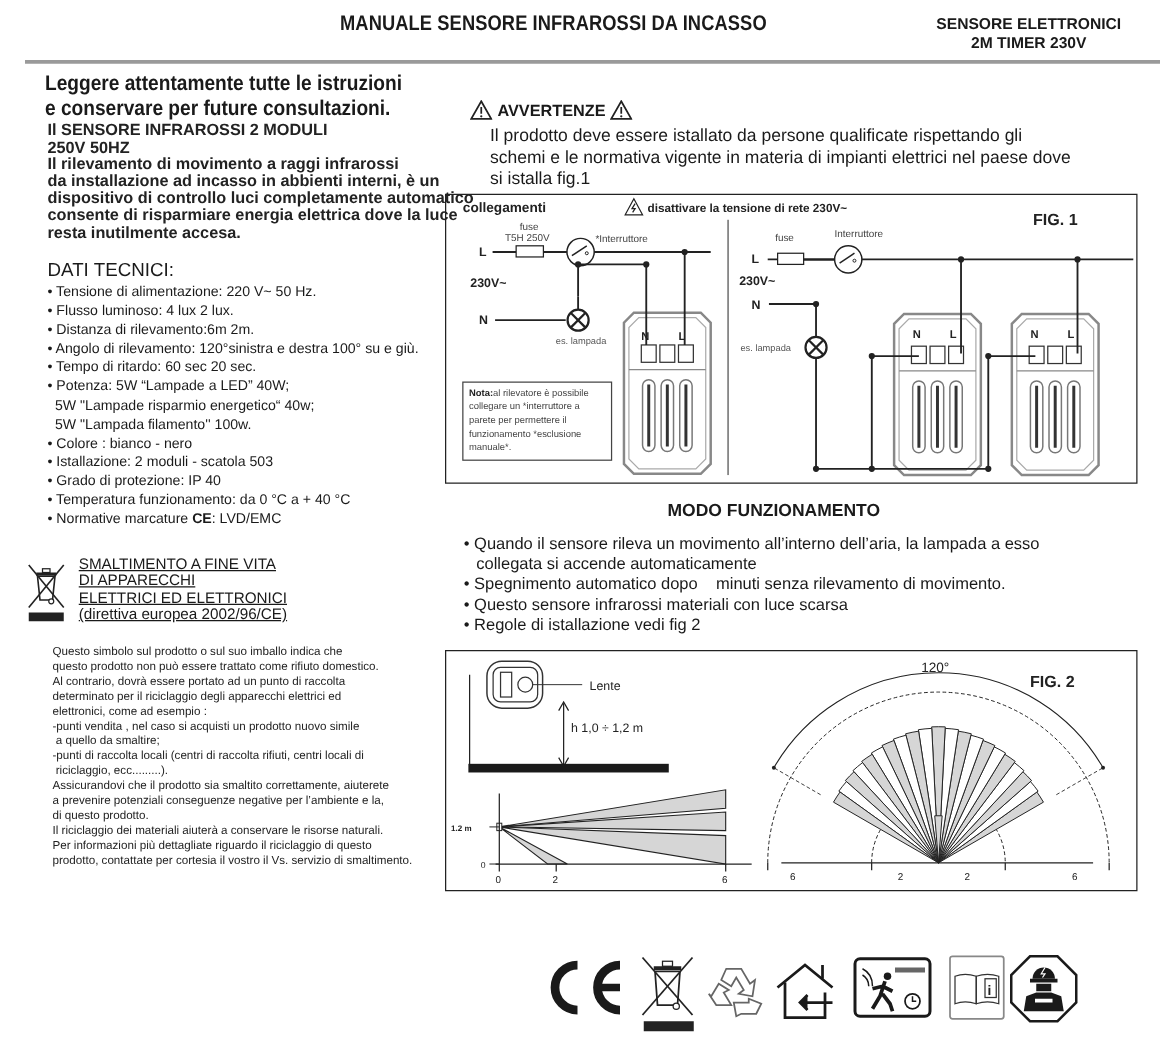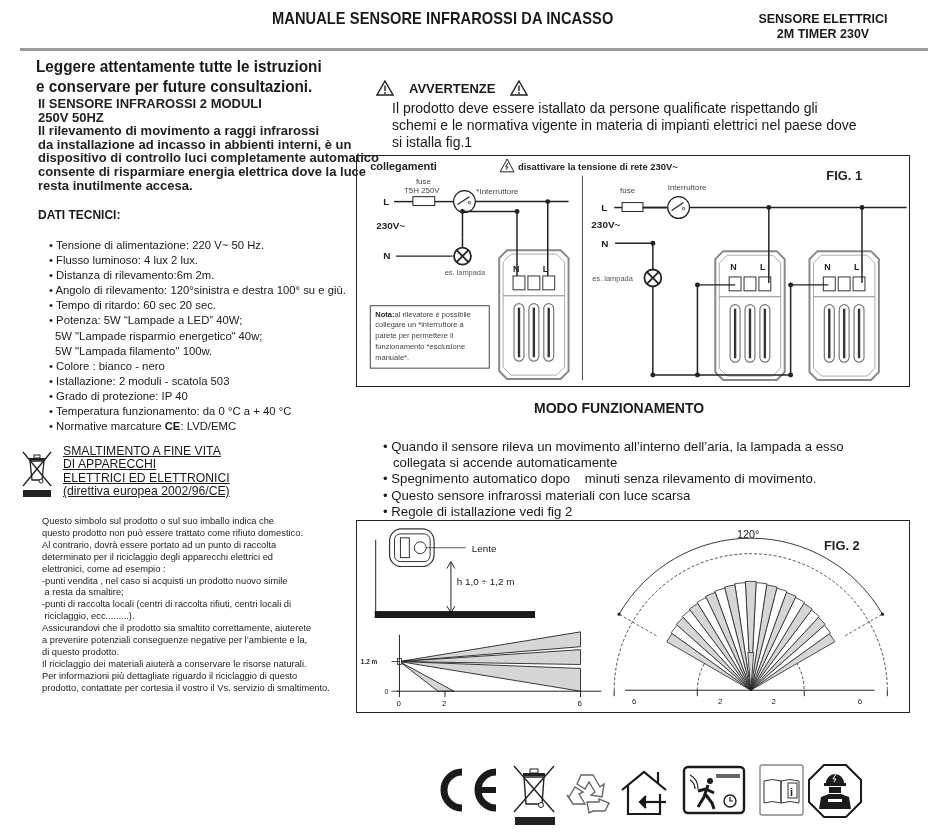--- a/index.html
+++ b/index.html
@@ -3,43 +3,43 @@
 <meta charset="utf-8">
 <style>
   html, body { margin:0; padding:0; background:#ffffff; }
   body { width:931px; height:832px; position:relative; overflow:hidden; font-family:"Liberation Sans", sans-serif; color:#1a1a1a; }
   .abs { position:absolute; }
   .title { left:272px; top:9px; font-size:17px; font-weight:bold; transform:scaleX(0.86); transform-origin:left top; white-space:nowrap; letter-spacing:0.1px; }
   .model { left:728px; top:12px; font-size:12.5px; font-weight:bold; text-align:center; line-height:15px; width:190px; }
   .rule { left:20px; top:48px; width:908px; height:3px; background:#9a9a9a; }
   .lead { left:36px; top:57px; font-size:17px; font-weight:bold; line-height:20px; transform:scaleX(0.9); transform-origin:left top; white-space:nowrap; }
   .intro { left:38px; top:97px; font-size:13px; line-height:13.6px; color:#222; white-space:nowrap;font-weight:bold; }
-  .dati-h { left:38px; top:208px; font-size:12px; font-weight:bold; }
-  .dati { left:37px; top:226px; font-size:11.3px; line-height:15.1px; white-space:nowrap; margin:12px; padding:0; list-style:none; }
+  .dati-h { left:38px; top:208px; font-size:15px; font-weight:normal; }
+  .dati { left:37px; top:226px; font-size:11.3px; line-height:15.1px; white-space:nowrap; margin:1px; padding:0; list-style:none; }
   .dati li { margin:0; padding:0; }
   .dati .cont { padding-left:6px; }
   .weee-icon { left:20px; top:448px; width:34px; height:52px; }
   .weee-title { left:63px; top:445px; font-size:12.2px; line-height:13.4px; white-space:nowrap;text-decoration:underline; }
   .weee-text { left:42px; top:516px; font-size:9.3px; line-height:11.9px; white-space:nowrap; color:#222; }
-  .warn-h { left:376px; top:80px; font-size:13px; font-weight:bold; display:flex; align-items:center; gap:15px; }
+  .warn-h { left:376px; top:80px; font-size:13px; font-weight:bold; display:flex; align-items:center; gap:4px; }
   .warn-text { left:376px; top:100px; font-size:14px; line-height:17px; white-space:nowrap;margin-left:16px; }
   .fig1 { left:356px; top:155px; width:554px; height:232px; border:1.5px solid #222; box-sizing:border-box; }
   .modo-h { left:534px; top:400px; font-size:14px; font-weight:bold; }
-  .modo { left:367px; top:423px; font-size:13.2px; line-height:16.2px; white-space:nowrap; margin:16px; padding:0; list-style:none; }
+  .modo { left:367px; top:423px; font-size:13.2px; line-height:16.2px; white-space:nowrap; margin:4px; padding:0; list-style:none; }
   .modo li.cont { padding-left:10px; }
   .fig2 { left:356px; top:520px; width:554px; height:193px; border:1.5px solid #222; box-sizing:border-box; }
   .icons { left:434px; top:760px; width:430px; height:66px; }
   svg text { font-family:"Liberation Sans", sans-serif; }
 </style>
 </head>
 <body>
 
 <div class="abs title">MANUALE SENSORE INFRAROSSI DA INCASSO</div>
 <div class="abs model">
-  <div>SENSORE ELETTRICI</div>
+  <div>SENSORE ELETTRONICI</div>
   <div>2M TIMER 230V</div>
 </div>
 <div class="abs rule"></div>
 
 <div class="abs lead">
   <div>Leggere attentamente tutte le istruzioni</div>
   <div>e conservare per future consultazioni.</div>
 </div>
 
 <div class="abs intro">
@@ -84,21 +84,21 @@
   <div>ELETTRICI ED ELETTRONICI</div>
   <div>(direttiva europea 2002/96/CE)</div>
 </div>
 <div class="abs weee-text">
   <div>Questo simbolo sul prodotto o sul suo imballo indica che</div>
   <div>questo prodotto non può essere trattato come rifiuto domestico.</div>
   <div>Al contrario, dovrà essere portato ad un punto di raccolta</div>
   <div>determinato per il riciclaggio degli apparecchi elettrici ed</div>
   <div>elettronici, come ad esempio :</div>
   <div>-punti vendita , nel caso si acquisti un prodotto nuovo simile</div>
-  <div style="white-space:pre"> a resta da smaltire;</div>
+  <div style="white-space:pre"> a quello da smaltire;</div>
   <div>-punti di raccolta locali (centri di raccolta rifiuti, centri locali di</div>
   <div style="white-space:pre"> riciclaggio, ecc.........).</div>
   <div>Assicurandovi che il prodotto sia smaltito correttamente, aiuterete</div>
   <div>a prevenire potenziali conseguenze negative per l’ambiente e la,</div>
   <div>di questo prodotto.</div>
   <div>Il riciclaggio dei materiali aiuterà a conservare le risorse naturali.</div>
   <div>Per informazioni più dettagliate riguardo il riciclaggio di questo</div>
   <div>prodotto, contattate per cortesia il vostro il Vs. servizio di smaltimento.</div>
 </div>
 

